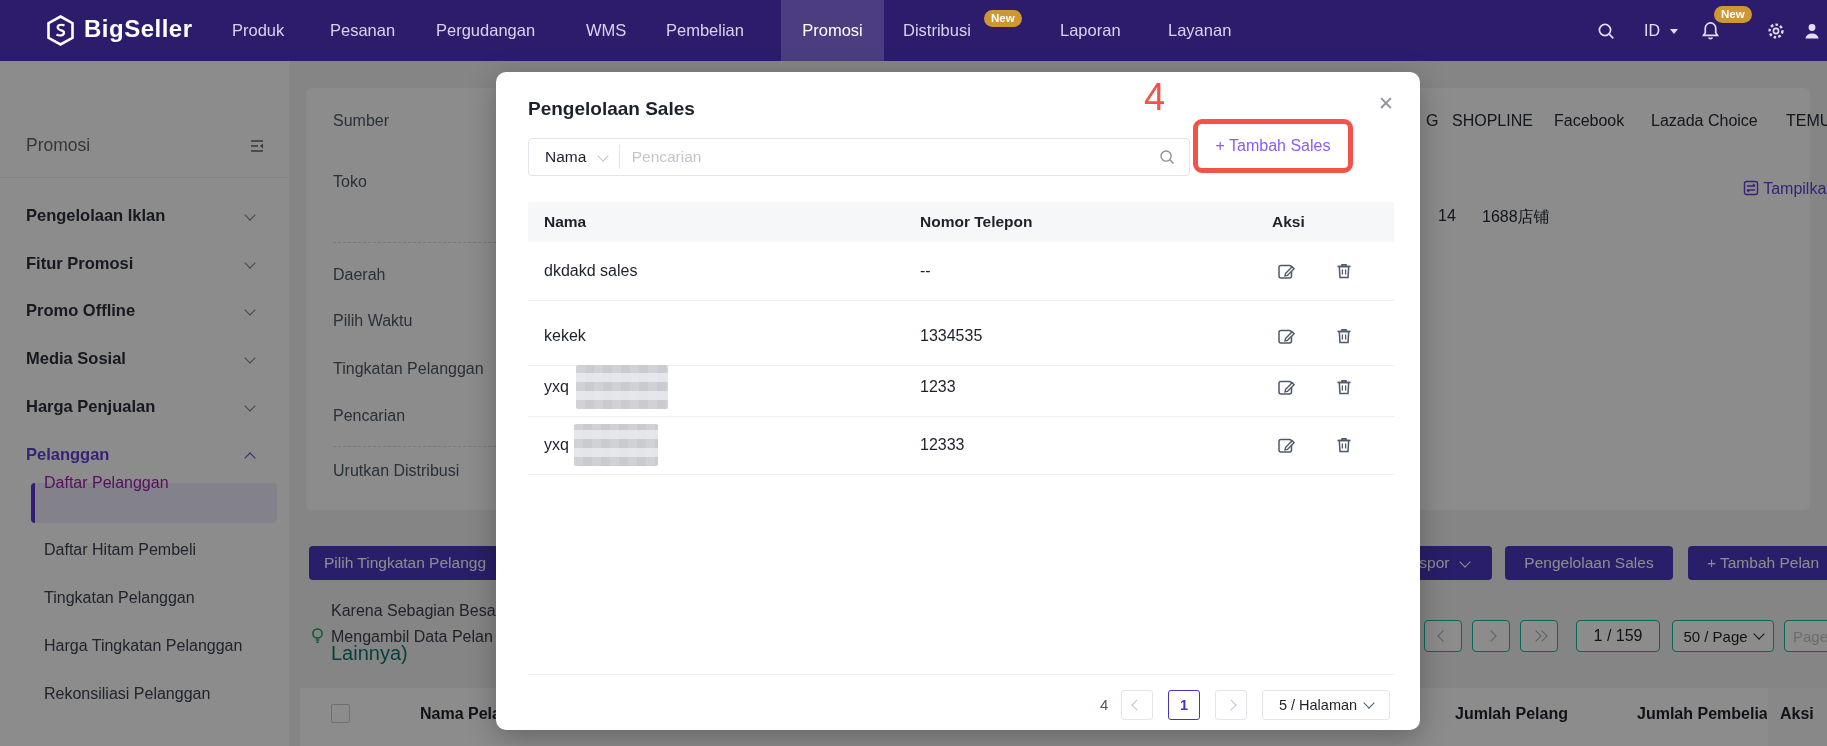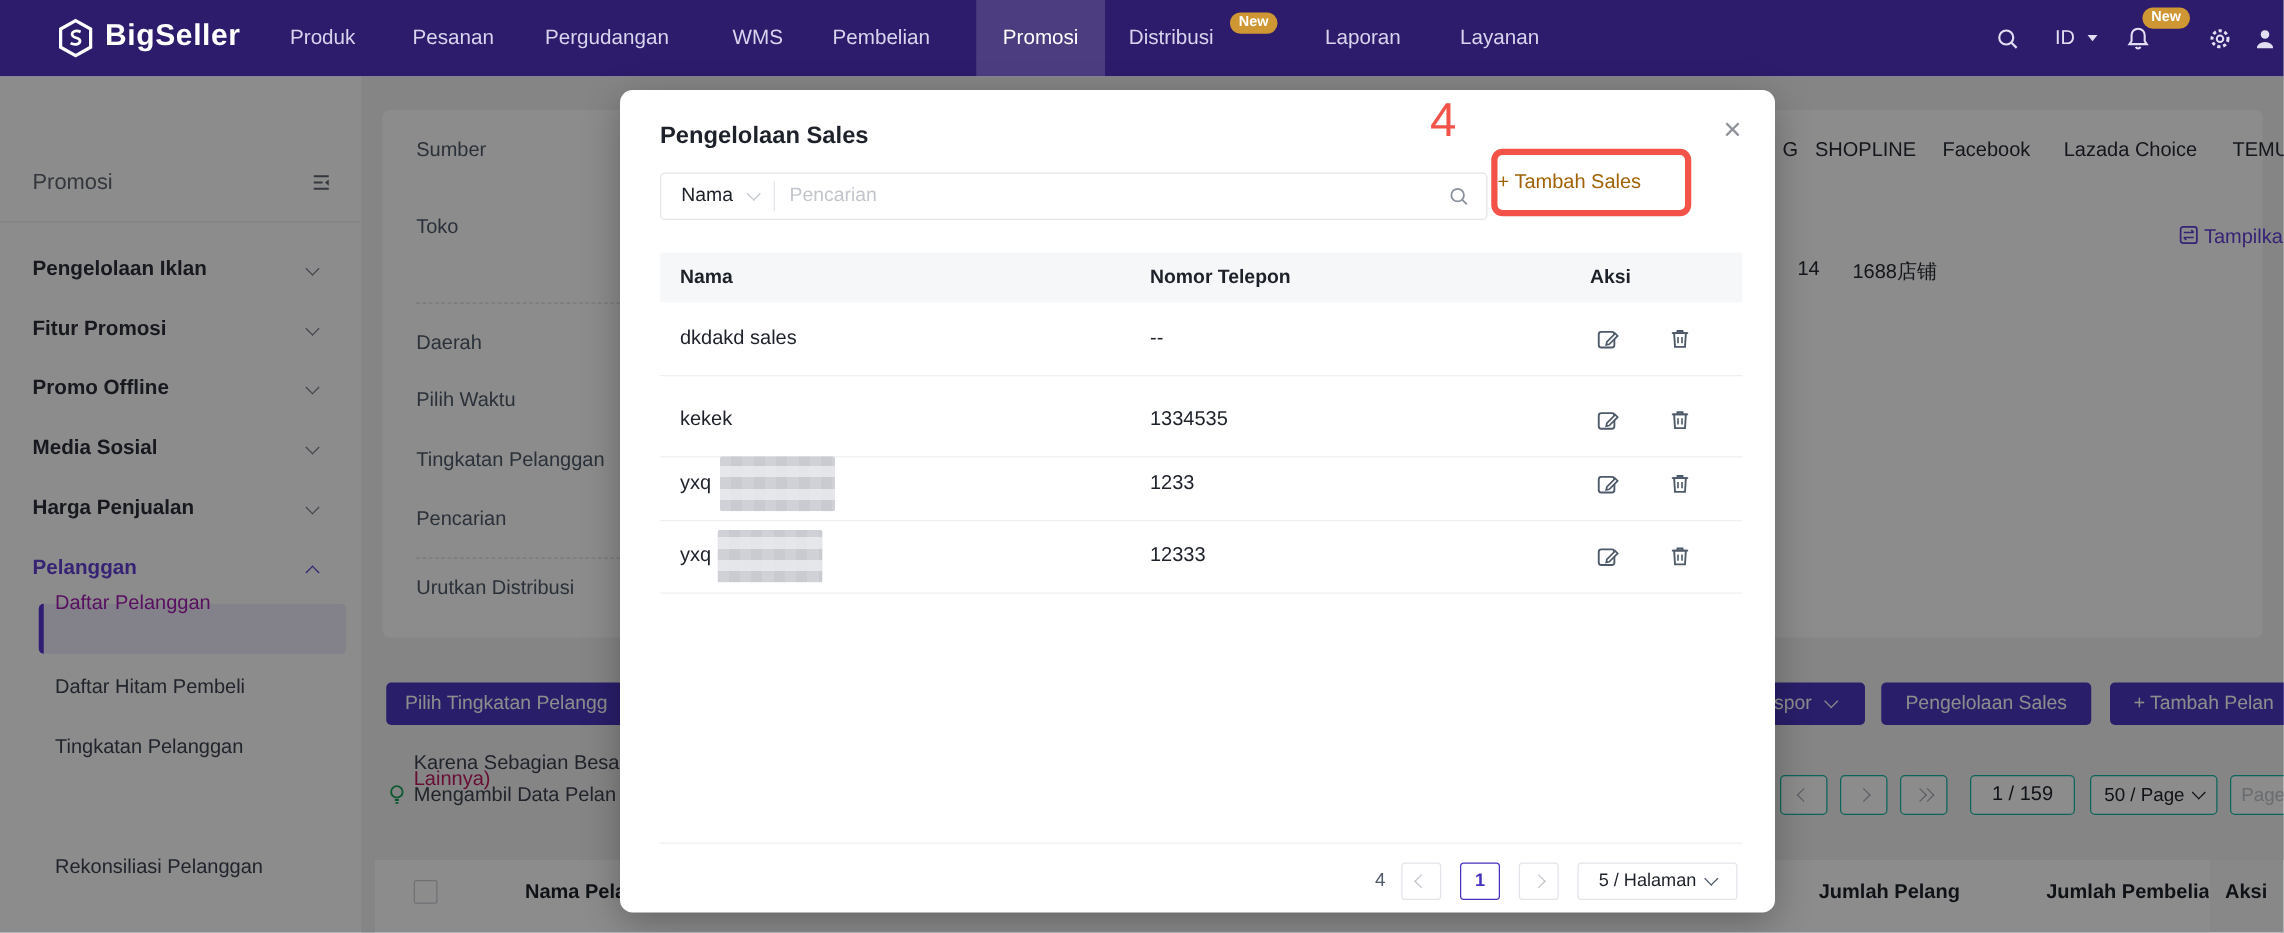--- a/index.html
+++ b/index.html
@@ -113,20 +113,21 @@
   <div class="side-sec" style="top:325px">Harga Penjualan</div>
   <span class="chv side-chv" style="top:341px"></span>
   <div class="side-sec" style="top:373px;color:#6440d5">Pelanggan</div>
   <span class="chv up side-chv" style="top:393px;color:#6440d5"></span>
 
   <div class="abs" style="left:31px;top:422px;width:246px;height:40px;background:#eeebfa;border-radius:4px"></div>
   <div class="abs" style="left:31px;top:422px;width:4px;height:40px;background:#5a36d8;border-radius:4px 0 0 4px"></div>
   <div class="side-sub" style="top:402px;color:#a21caf">Daftar Pelanggan</div>
   <div class="side-sub" style="top:469px">Daftar Hitam Pembeli</div>
   <div class="side-sub" style="top:517px">Tingkatan Pelanggan</div>
+  <div class="side-sub" style="top:565px">Harga Tingkatan Pelanggan</div>
   <div class="side-sub" style="top:613px">Rekonsiliasi Pelanggan</div>
 </div>
 
 <div>
   <div class="card" style="left:306px;top:88px;width:1504px;height:422px"></div>
 
   <div class="flabel" style="top:112px">Sumber</div>
   <div class="flabel" style="top:173px">Toko</div>
   <div class="dash" style="left:333px;top:242px;width:1060px"></div>
   <div class="flabel" style="top:266px">Daerah</div>
@@ -153,21 +154,21 @@
   <div class="abs" style="left:1482px;top:207px;font-size:16px;color:#262a33">1688店铺</div>
 
   <div class="pbtn" style="left:309px;top:546px;width:196px;text-align:left;padding-left:15px">Pilih Tingkatan Pelangg</div>
 
   <svg class="abs" style="left:309px;top:627px;color:#18a058" width="17" height="17" viewBox="0 0 17 17">
     <circle cx="8.5" cy="6.5" r="4.6" fill="none" stroke="currentColor" stroke-width="1.5"></circle>
     <path d="M6.8 13h3.4M7.3 15.3h2.4" stroke="currentColor" stroke-width="1.5" fill="none"></path>
   </svg>
   <div class="abs" style="left:331px;top:602px;font-size:16px;color:#3d424d;white-space:nowrap;width:165px;overflow:hidden">Karena Sebagian Besa</div>
   <div class="abs" style="left:331px;top:628px;font-size:16px;color:#3d424d;white-space:nowrap;width:165px;overflow:hidden">Mengambil Data Pelan</div>
-  <div class="abs" style="left:331px;top:615px;font-size:16px;color:#be185d;white-space:nowrap">Lainnya)</div>
+  <div class="abs" style="left:331px;top:642px;font-size:20px;color:#0f766e;white-space:nowrap">Lainnya)</div>
 
   <div class="pbtn" style="left:1396px;top:546px;width:96px">
     <span>spor</span>
     <span class="chv" style="margin-left:7px;position:relative;top:-2px;border-color:#fff"></span>
   </div>
   <div class="pbtn" style="left:1505px;top:546px;width:168px">Pengelolaan Sales</div>
   <div class="pbtn" style="left:1688px;top:546px;width:150px">+ Tambah Pelan</div>
 
   <div class="pgbox" style="left:1424px;width:38px">
       <span class="chv left"></span>
@@ -210,21 +211,21 @@
     </div>
     <div style="width:1px;height:24px;background:#e3e5ea"></div>
     <input style="flex: 1 1 0%; border: none; outline: none; font-size: 15.5px; padding: 0px 12px; color: rgb(29, 33, 41);" placeholder="Pencarian">
     <svg style="margin-right:13px;color:#8b919d" width="18" height="18" viewBox="0 0 20 20">
       <circle cx="9" cy="9" r="5.6" fill="none" stroke="currentColor" stroke-width="1.6"></circle>
       <path d="M13.2 13.2 17.2 17.2" stroke="currentColor" stroke-width="1.6"></path>
     </svg>
   </div>
 
   <div class="abs" style="left:697px;top:47px;width:160px;height:54px;border:5px solid #f25248;border-radius:9px;box-sizing:border-box"></div>
-  <div class="abs" style="left:702px;top:52px;width:150px;height:60px;line-height:44px;color:#a16207;font-size:16px;cursor:pointer;white-space:nowrap">+ Tambah Sales</div>
+  <div class="abs" style="left:702px;top:52px;width:150px;height:60px;line-height:44px;text-align:center;color:#8b5cf6;font-size:16px;cursor:pointer;white-space:nowrap">+ Tambah Sales</div>
 
   <div class="abs" style="left:32px;top:130px;width:866px;height:40px;background:#f6f7f9;border-radius:2px;font-weight:bold;font-size:15.5px">
     <span class="abs" style="left:16px;top:0;line-height:40px">Nama</span>
     <span class="abs" style="left:392px;top:0;line-height:40px">Nomor Telepon</span>
     <span class="abs" style="left:744px;top:0;line-height:40px">Aksi</span>
   </div>
 
   <div class="mrow" style="top:170px">
     <span class="c1">dkdakd sales</span>
     <span class="c2">--</span>

